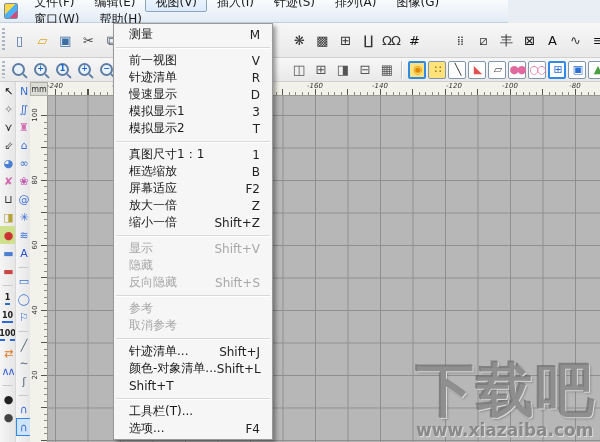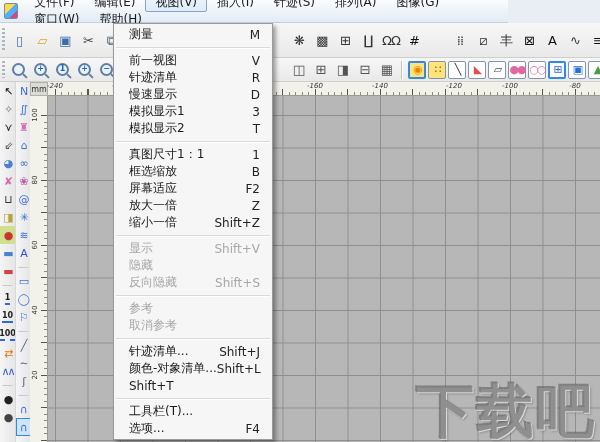--- a/index.html
+++ b/index.html
@@ -388,20 +388,21 @@
 <span class="rl" data-name="ruler-label" style="top: 12px;">100</span>
     <span class="rl" data-name="ruler-label" style="top: 77px;">80</span>
     <span class="rl" data-name="ruler-label" style="top: 142px;">60</span>
     <span class="rl" data-name="ruler-label" style="top: 207px;">40</span>
     <span class="rl" data-name="ruler-label" style="top: 272px;">20</span>
   </div>
 
 <div class="canvas" data-name="design-canvas">
   <div class="wm" data-name="watermark">
     <div class="wm-t" data-name="watermark-title">下载吧</div>
+    <div class="wm-u" data-name="watermark-url">www.xiazaiba.com</div>
   </div>
 </div>
 
 <div class="dmenu" data-name="view-dropdown-menu">
 
 <div class="mi" data-name="menu-item">
     <span class="ml" data-name="menu-item-label">测量</span>
     <span class="ms" data-name="menu-item-shortcut">M</span>
   </div>
     <div class="mi sep" data-name="separator"></div>

